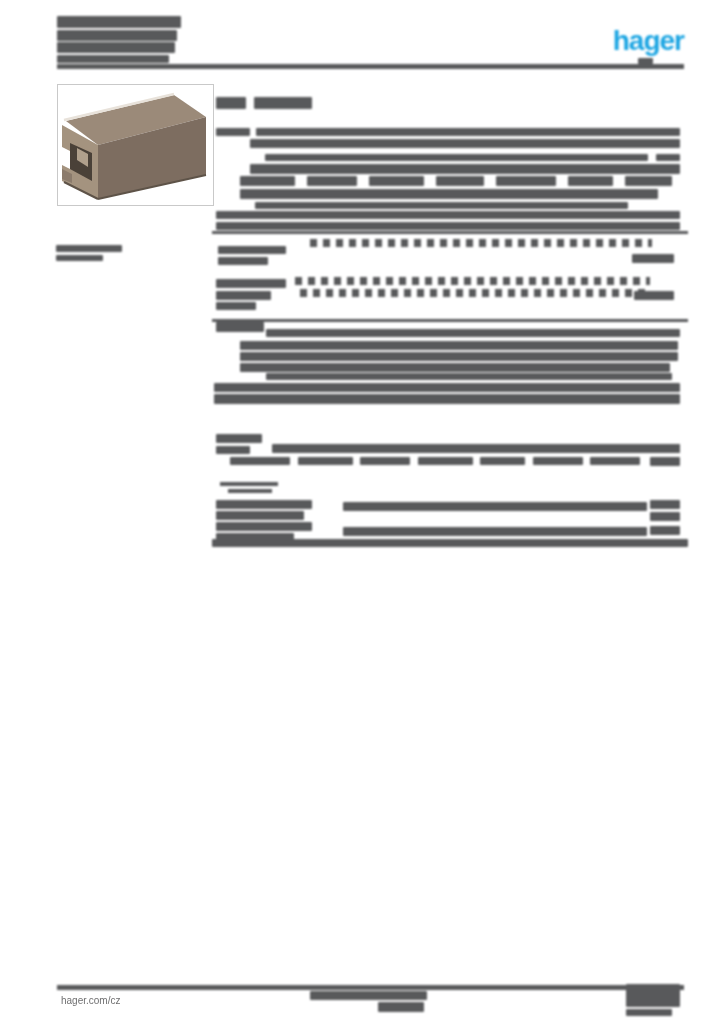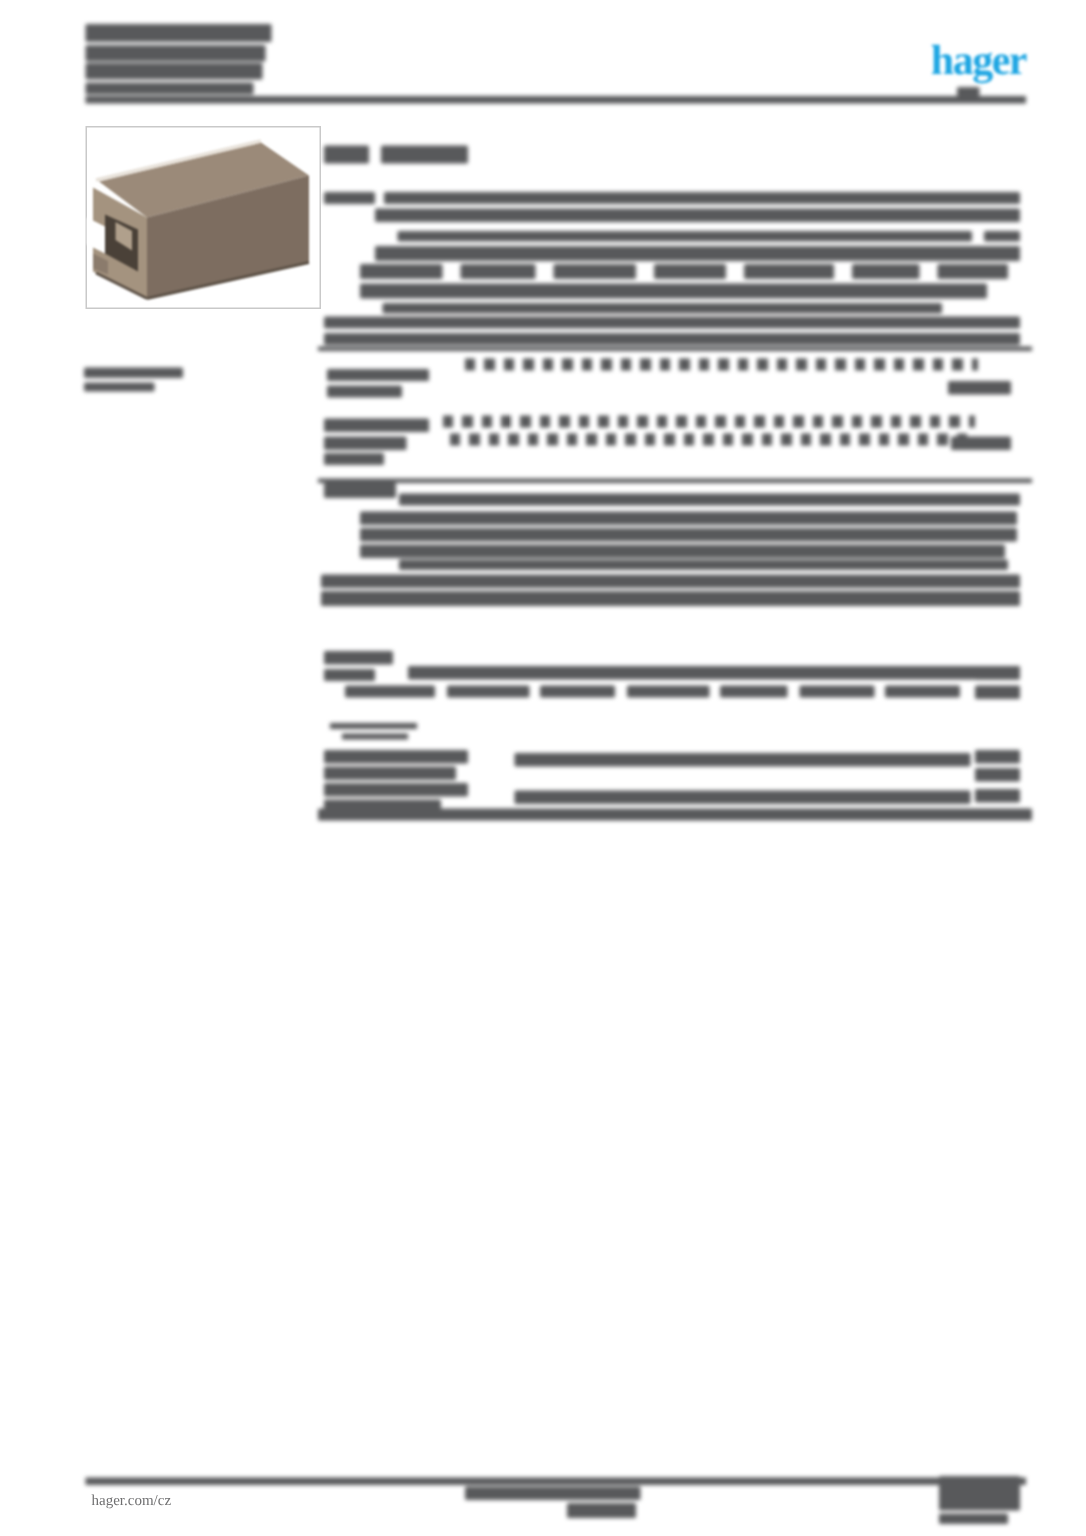--- a/index.html
+++ b/index.html
@@ -1,18 +1,18 @@
 <!DOCTYPE html>
 <html><head>
 <meta charset="utf-8">
 <style>
   html,body{margin:0;padding:0;background:#ffffff;}
   #page{
     position:relative;width:724px;height:1024px;background:var(--page-bg,#fff);
-    font-family:Liberation Serif, serif;overflow:hidden;
+    font-family:Liberation Sans, sans-serif;overflow:hidden;
   }
   #redaction-layer{position:absolute;inset:0;filter:blur(1.3px);}
   .bar{position:absolute;background:var(--bar,#58595b);border-radius:1px;}
   .dash{position:absolute;background:repeating-linear-gradient(90deg,var(--bar,#58595b) 0 7px,transparent 7px 13px);}
   .rule{position:absolute;background:var(--bar,#58595b);}
   .tiny{position:absolute;background:var(--bar,#58595b);}
   #brand-logo{
     position:absolute;top:26px;right:40px;font-size:28px;line-height:30px;
     font-weight:bold;letter-spacing:-1px;color:var(--accent,#1ca5e2);
     filter:blur(1px);

